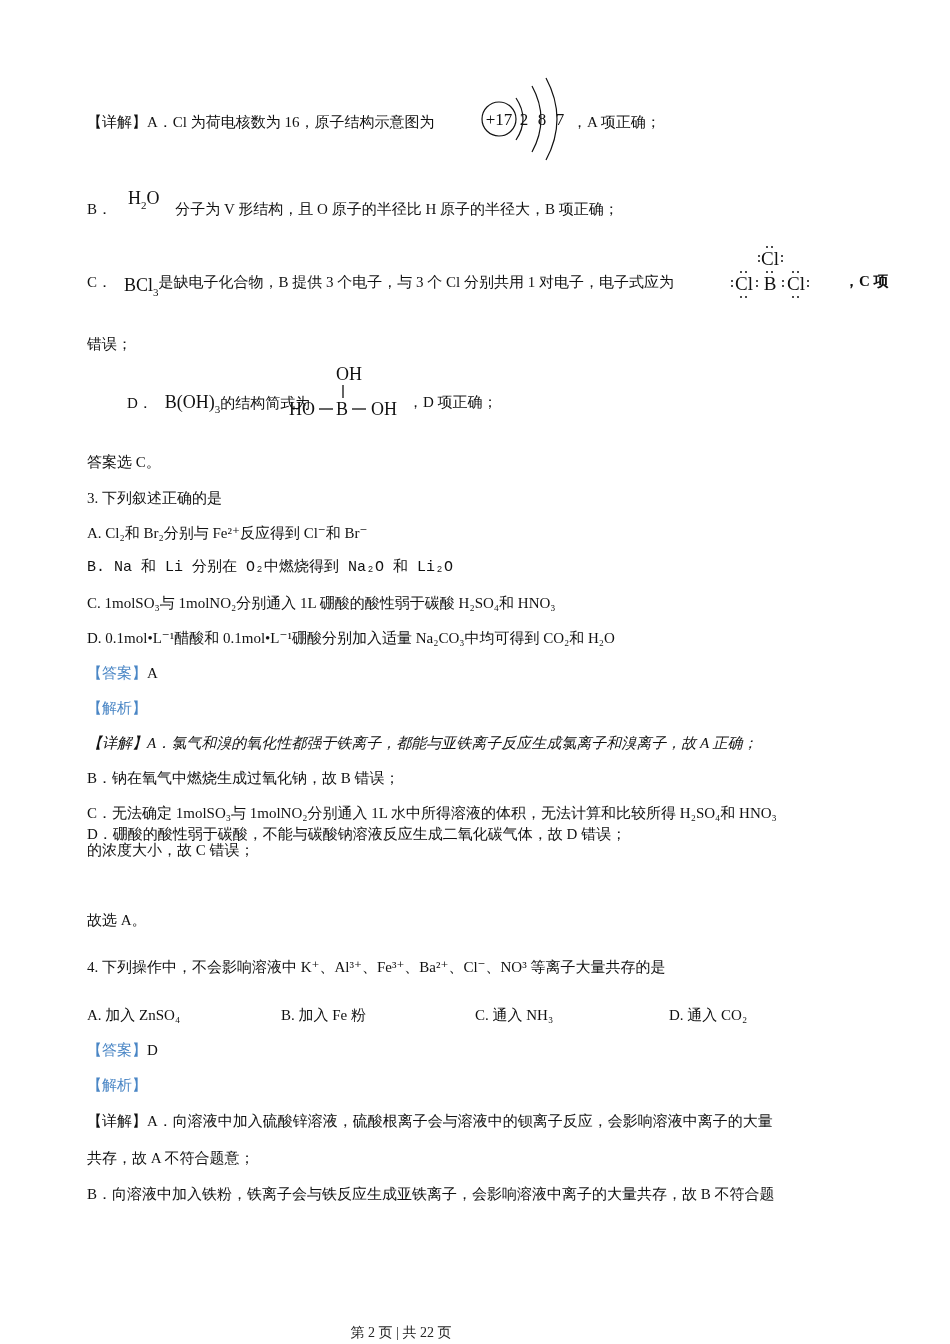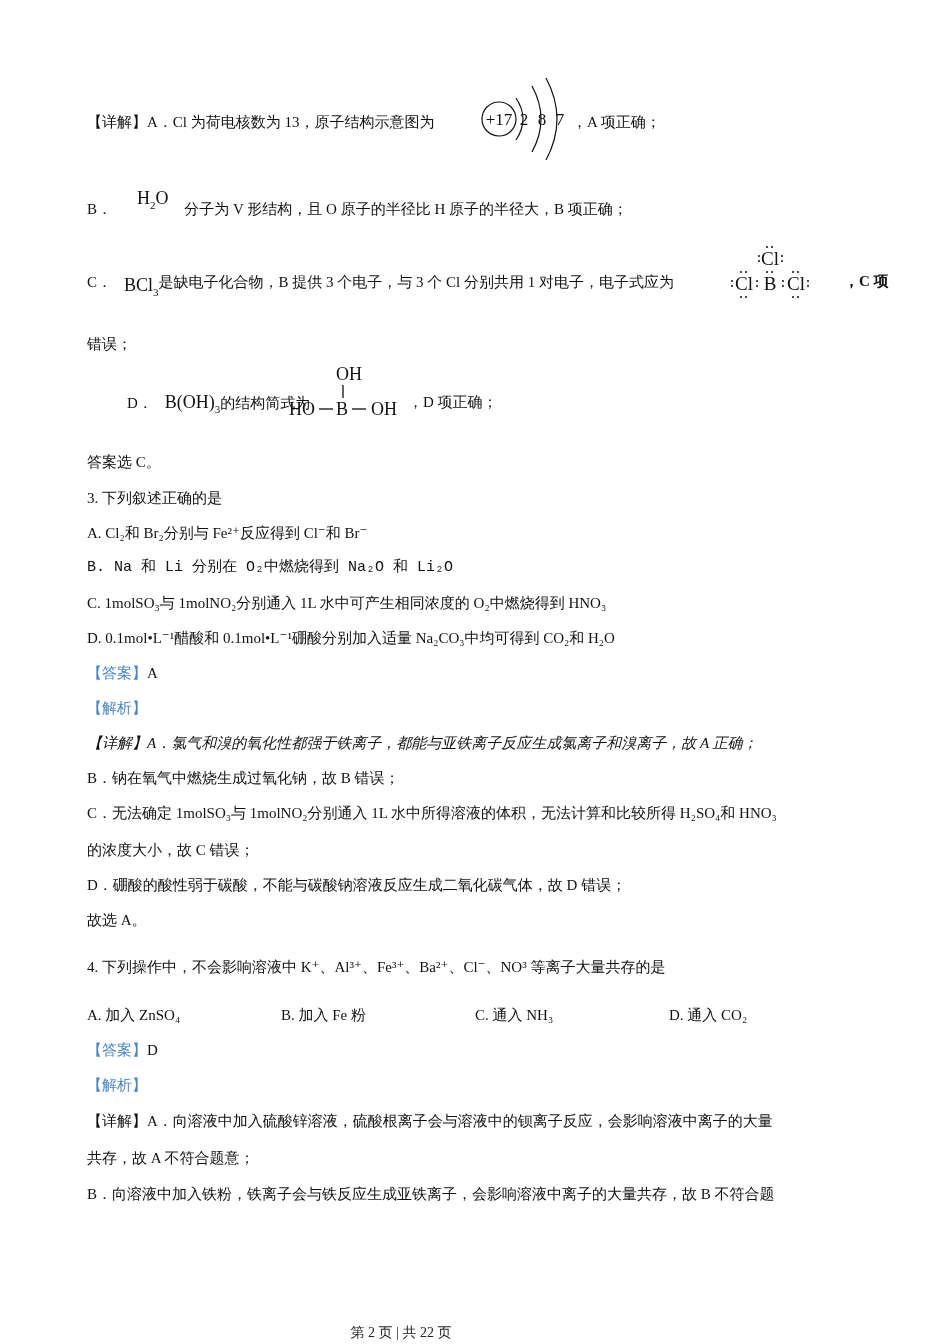--- a/index.html
+++ b/index.html
@@ -17,36 +17,36 @@
   .atom-diagram { position: absolute; left: 480px; top: 76px; width: 100px; height: 86px; }
   .lewis { position: absolute; left: 730px; top: 244px; width: 80px; height: 60px; }
   .boh { position: absolute; left: 286px; top: 364px; width: 120px; height: 56px; }
   .opt { position: absolute; white-space: nowrap; line-height: 20px; }
   .footer { position: absolute; top: 1324px; left: 0; width: 802px; text-align: center; font-size: 14px; color: #222; }
 </style>
 </head>
 <body>
 
 <div class="line" style="top:112px;">
-  <span>【详解】</span><span>A．Cl 为荷电核数为 13，原子结构示意图为</span>
+  <span>【详解】</span><span>A．Cl 为荷电核数为 16，原子结构示意图为</span>
 </div>
 <svg class="atom-diagram" viewBox="0 0 100 86">
   <circle cx="19" cy="43" r="17" fill="none" stroke="#111" stroke-width="1.2"></circle>
   <text x="19" y="49" text-anchor="middle" font-family="Liberation Serif, serif" font-size="17" fill="#111">+17</text>
   <path d="M36 22 Q50 43 36 64" fill="none" stroke="#111" stroke-width="1.2"></path>
   <path d="M52 10 Q70 43 52 76" fill="none" stroke="#111" stroke-width="1.2"></path>
   <path d="M66 2 Q88 43 66 84" fill="none" stroke="#111" stroke-width="1.2"></path>
   <text x="44" y="49" text-anchor="middle" font-family="Liberation Serif, serif" font-size="17" fill="#111">2</text>
   <text x="62" y="49" text-anchor="middle" font-family="Liberation Serif, serif" font-size="17" fill="#111">8</text>
   <text x="80" y="49" text-anchor="middle" font-family="Liberation Serif, serif" font-size="17" fill="#111">7</text>
 </svg>
 <div class="line" style="top:112px; left:572px;">，A 项正确；</div>
 
 <div class="line" style="top:198px;">
-  <span>B．</span><span class="formula" style="position:relative; top:-10px; margin-left:25px;"><span>H</span><sub>2</sub><span>O</span></span>
+  <span>B．</span><span class="formula" style="position:relative; top:-10px; margin-left:16px;"><span>H</span><sub>2</sub><span>O</span></span>
   <span style="margin-left:12px;">分子为 V 形结构，且 O 原子的半径比 H 原子的半径大，B 项正确；</span>
 </div>
 
 <div class="line" style="top:271px;text-align:right;">
   <span>C．</span><span class="formula" style="position:relative; top:4px; margin-left:12px;"><span>BCl</span><sub>3</sub></span><span>是缺电子化合物，B 提供 3 个电子，与 3 个 Cl 分别共用 1 对电子，电子式应为</span>
 </div>
 <svg class="lewis" viewBox="0 0 80 60">
   <g font-family="Liberation Serif, serif" font-size="19" fill="#111">
     <text x="40" y="21" text-anchor="middle">Cl</text>
     <text x="14" y="46" text-anchor="middle">Cl</text>
@@ -97,34 +97,34 @@
   <line x1="33" y1="45" x2="47" y2="45" stroke="#111" stroke-width="1.3"></line>
   <line x1="66" y1="45" x2="80" y2="45" stroke="#111" stroke-width="1.3"></line>
 </svg>
 <div class="line" style="top:392px; left:408px;">，D 项正确；</div>
 
 <div class="line" style="top:452px;text-align:center;">答案选 C。</div>
 
 <div class="line" style="top:488px;">3. 下列叙述正确的是</div>
 <div class="line" style="top:523px;">A. Cl₂和 Br₂分别与 Fe²⁺反应得到 Cl⁻和 Br⁻</div>
 <div class="line" style="top:558px;font-family:Liberation Mono, monospace;">B. Na 和 Li 分别在 O₂中燃烧得到 Na₂O 和 Li₂O</div>
-<div class="line" style="top:593px;">C. 1molSO₃与 1molNO₂分别通入 1L 水中可产生相同浓度的 O₂中燃烧得到 HNO₃</div>
+<div class="line" style="top:593px;">C. 1molSO₃与 1molNO₂分别通入 1L 硼酸的酸性弱于碳酸 H₂SO₄和 HNO₃</div>
 <div class="line" style="top:628px;">D. 0.1mol•L⁻¹醋酸和 0.1mol•L⁻¹硼酸分别加入适量 Na₂CO₃中均可得到 CO₂和 H₂O</div>
 
 <div class="line" style="top:663px;">
   <span class="blue">【答案】</span><span>A</span>
 </div>
 <div class="line blue" style="top:698px;">【解析】</div>
 <div class="line" style="top:733px;font-style:italic;">
   <span>【详解】</span><span>A．氯气和溴的氧化性都强于铁离子，都能与亚铁离子反应生成氯离子和溴离子，故 A 正确；</span>
 </div>
 <div class="line" style="top:768px;">B．钠在氧气中燃烧生成过氧化钠，故 B 错误；</div>
 <div class="line" style="top:803px;">C．无法确定 1molSO₃与 1molNO₂分别通入 1L 水中所得溶液的体积，无法计算和比较所得 H₂SO₄和 HNO₃</div>
 <div class="line" style="top:840px;">的浓度大小，故 C 错误；</div>
-<div class="line" style="top:875px;">D．硼酸的酸性弱于碳酸，不能与碳酸钠溶液反应生成二氧化碳气体，故 D 错误；</div>
+<div class="line" style="top:824px;">D．硼酸的酸性弱于碳酸，不能与碳酸钠溶液反应生成二氧化碳气体，故 D 错误；</div>
 <div class="line" style="top:910px;">故选 A。</div>
 
 <div class="line" style="top:957px;">4. 下列操作中，不会影响溶液中 K⁺、Al³⁺、Fe³⁺、Ba²⁺、Cl⁻、NO³ 等离子大量共存的是</div>
 <div class="opt" style="top:1005px; left:87px;">A. 加入 ZnSO₄</div>
 <div class="opt" style="top:1005px; left:281px;">B. 加入 Fe 粉</div>
 <div class="opt" style="top:1005px; left:475px;">C. 通入 NH₃</div>
 <div class="opt" style="top:1005px; left:669px;">D. 通入 CO₂</div>
 
 <div class="line" style="top:1040px;">
   <span class="blue">【答案】</span><span>D</span>

